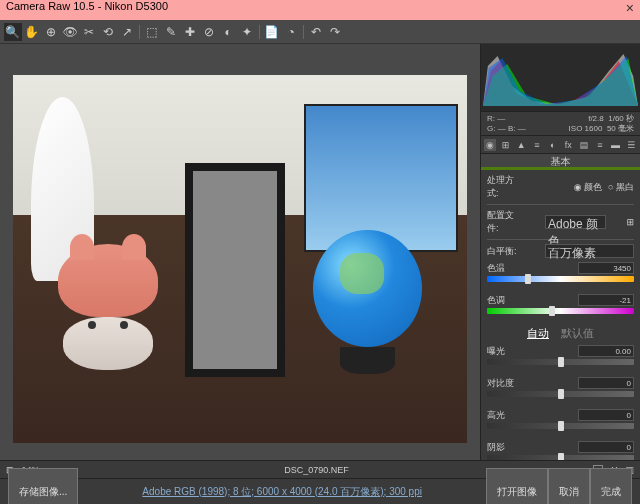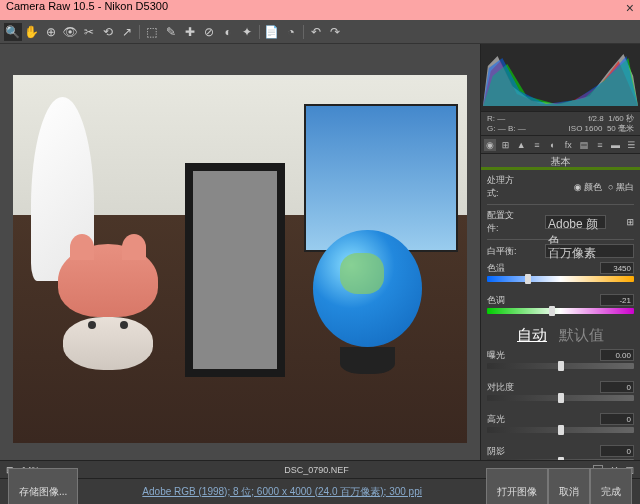--- a/index.html
+++ b/index.html
@@ -36,26 +36,26 @@
 .tab{width:12px;height:12px;color:#bbb;font-size:9px;display:flex;align-items:center;justify-content:center}
 .tab.on{background:#555}
 .ptitle{height:16px;background:#444;text-align:center;font-size:10px;line-height:16px;border-bottom:3px solid #4d7c0f}
 .panel{flex:1;overflow-y:auto;padding:4px 6px;font-size:9px}
 .prow{display:flex;align-items:center;margin-bottom:4px;gap:20px}
 .prow .lbl{width:38px;color:#ccc}
 .prow .radio{display:flex;gap:6px;margin-left:auto}
 .prow select,.prow .sel{flex:1;background:#2a2a2a;border:1px solid #555;color:#ccc;font-size:12px;height:14px;padding:0 2px}
 .slider-row{margin-bottom:12px}
 .slider-row .top{display:flex;justify-content:space-between;margin-bottom:1px}
-.slider-row .val{width:34px;text-align:right;background:#2a2a2a;border:1px solid #555;font-size:8px;padding:0 2px;height:12px;line-height:11px}
+.slider-row .val{width:56px;text-align:right;background:#2a2a2a;border:1px solid #555;font-size:8px;padding:0 2px;height:12px;line-height:11px}
 .track{height:6px;background:linear-gradient(90deg,#333,#666);position:relative;border-radius:1px}
 .track.color{background:linear-gradient(90deg,#06f,#fff,#fa0)}
 .track.tint{background:linear-gradient(90deg,#0c0,#fff,#c0c)}
 .thumb{position:absolute;width:6px;height:10px;background:#ddd;top:-2px;border-radius:1px;transform:translateX(-50%)}
-.ctabs{display:flex;justify-content:center;gap:12px;margin:4px 0;font-size:15px}
+.ctabs{display:flex;justify-content:center;gap:12px;margin:4px 0;font-size:11px}
 .ctabs span{color:#888}.ctabs span.on{color:#fff;text-decoration:underline}
 .div{height:1px;background:#555;margin:4px 0}
 .statusbar{height:18px;background:#3a3a3a;border-top:1px solid #222;display:flex;align-items:center;padding:0 6px;font-size:9px;gap:8px}
 .statusbar .center{flex:1;text-align:center}
 .footer{height:26px;background:#3a3a3a;border-top:1px solid #222;display:flex;align-items:center;padding:0 8px;font-size:10px}
 .footer .info{flex:1;text-align:center;text-decoration:underline;color:#8ac}
 .btn{background:#555;border:1px solid #777;color:#ddd;padding:16px 10px;font-size:10px;margin-left:0}
 .chk{width:10px;height:10px;border:1px solid #888;display:inline-block}
 </style>
 </head>

